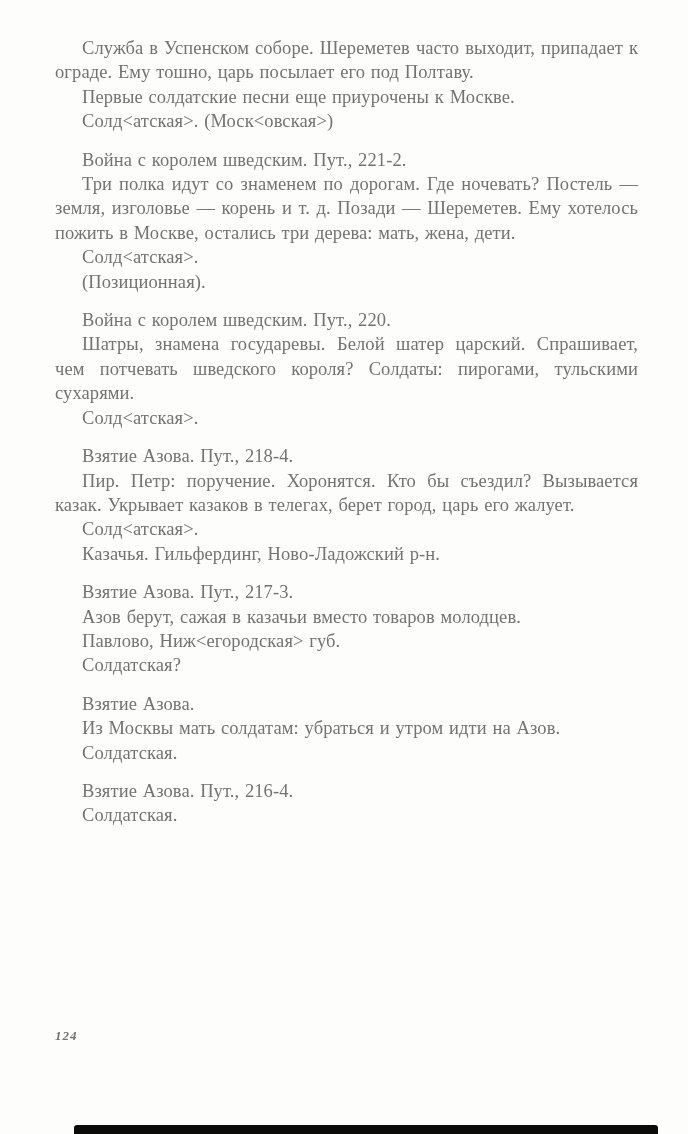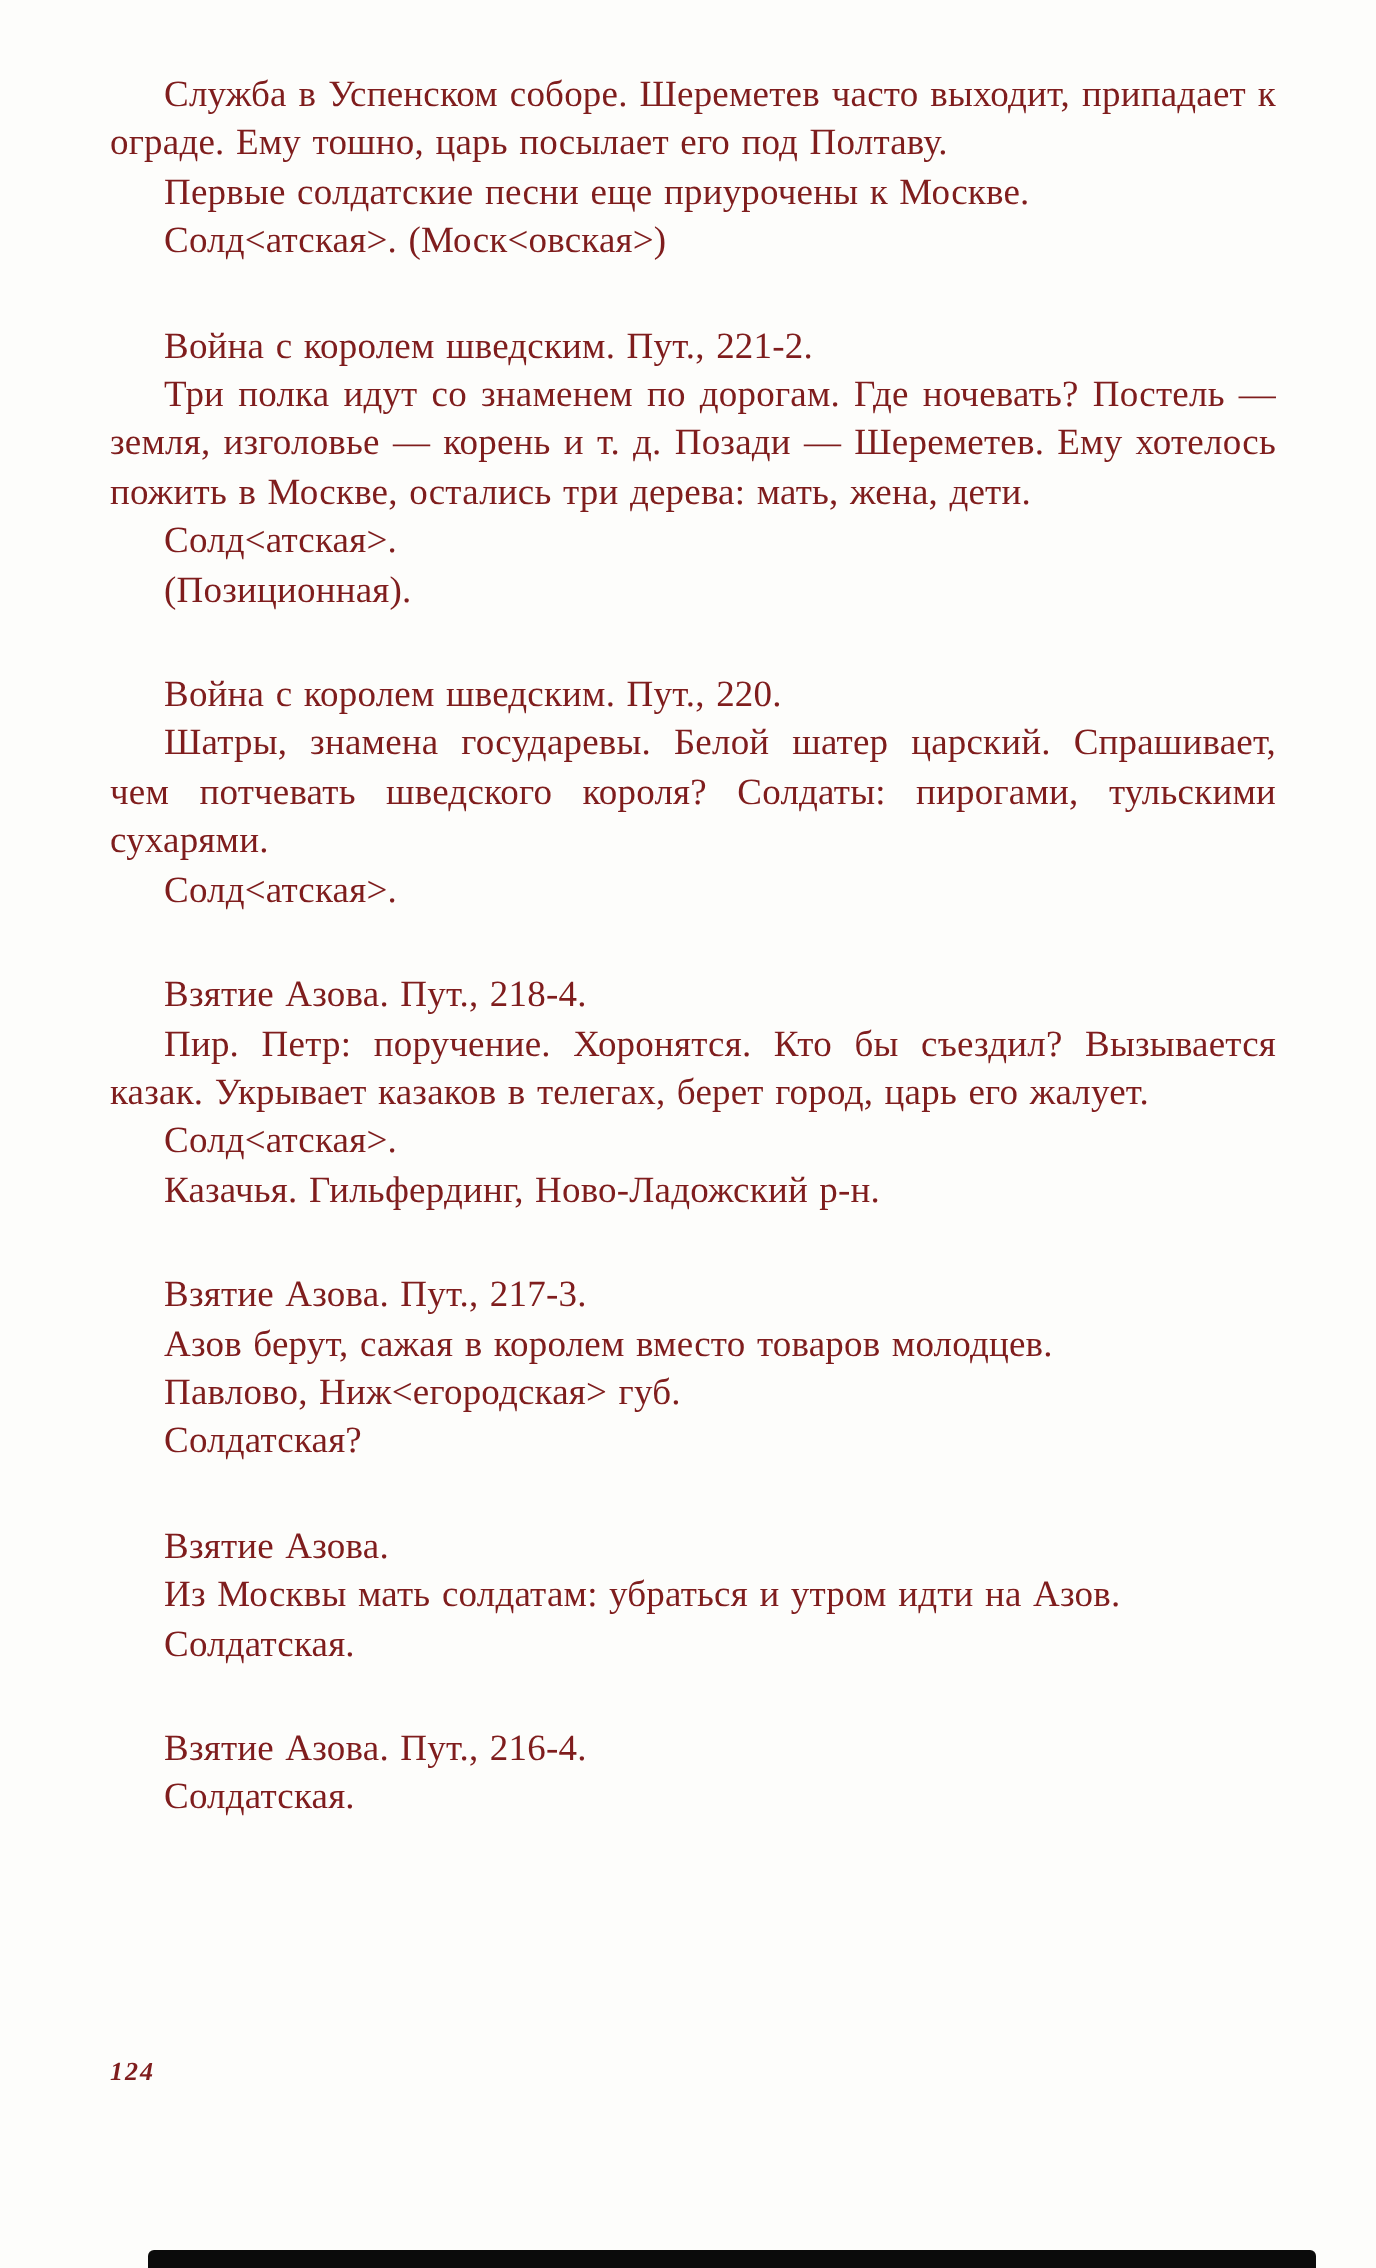--- a/index.html
+++ b/index.html
@@ -8,36 +8,36 @@
     background: #e8e8e6;
   }
   .scan-page {
     position: relative;
     width: 688px;
     height: 1134px;
     margin: 0 auto;
     background: #fdfdfb;
     overflow: hidden;
     font-family: "Liberation Serif", "DejaVu Serif", serif;
-    color: #7f1d1d;
+    color: #737373;
     box-sizing: border-box;
   }
   .text-column {
     position: absolute;
     top: 36px;
     left: 55px;
     right: 50px;
     font-size: 18.5px;
     line-height: 24.4px;
   }
   .entry {
     margin: 0;
   }
   .entry + .entry {
-    margin-top: 28px;
+    margin-top: 14px;
   }
   .entry p {
     margin: 0;
     text-indent: 27px;
     text-align: justify;
     letter-spacing: 0.1px;
     word-spacing: 1px;
   }
   .page-number {
     position: absolute;
@@ -86,21 +86,21 @@
 
     <div class="entry">
       <p>Взятие Азова. Пут., 218-4.</p>
       <p>Пир. Петр: поручение. Хоронятся. Кто бы съездил? Вызывается казак. Укрывает казаков в телегах, берет город, царь его жалует.</p>
       <p>Солд&lt;атская&gt;.</p>
       <p>Казачья. Гильфердинг, Ново-Ладожский р-н.</p>
     </div>
 
     <div class="entry">
       <p>Взятие Азова. Пут., 217-3.</p>
-      <p>Азов берут, сажая в королем вместо товаров молодцев.</p>
+      <p>Азов берут, сажая в казачьи вместо товаров молодцев.</p>
       <p>Павлово, Ниж&lt;егородская&gt; губ.</p>
       <p>Солдатская?</p>
     </div>
 
     <div class="entry">
       <p>Взятие Азова.</p>
       <p>Из Москвы мать солдатам: убраться и утром идти на Азов.</p>
       <p>Солдатская.</p>
     </div>
 

